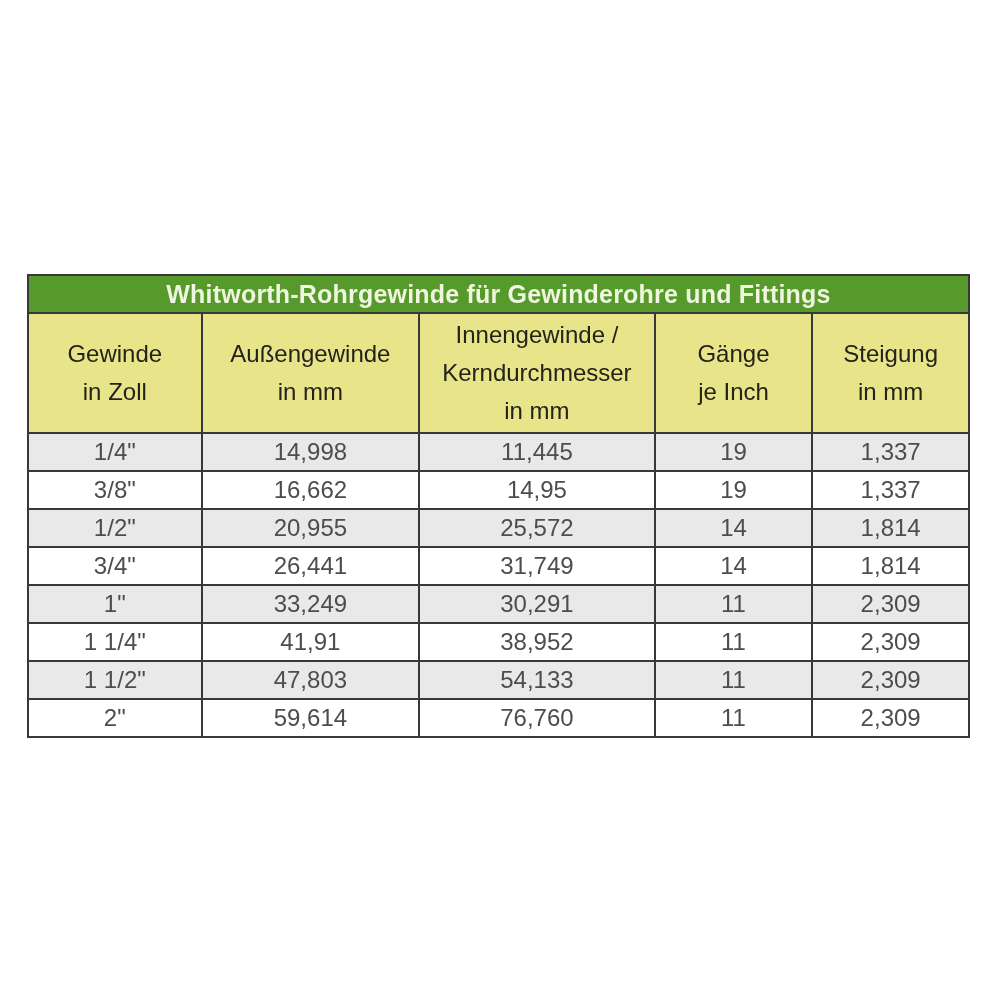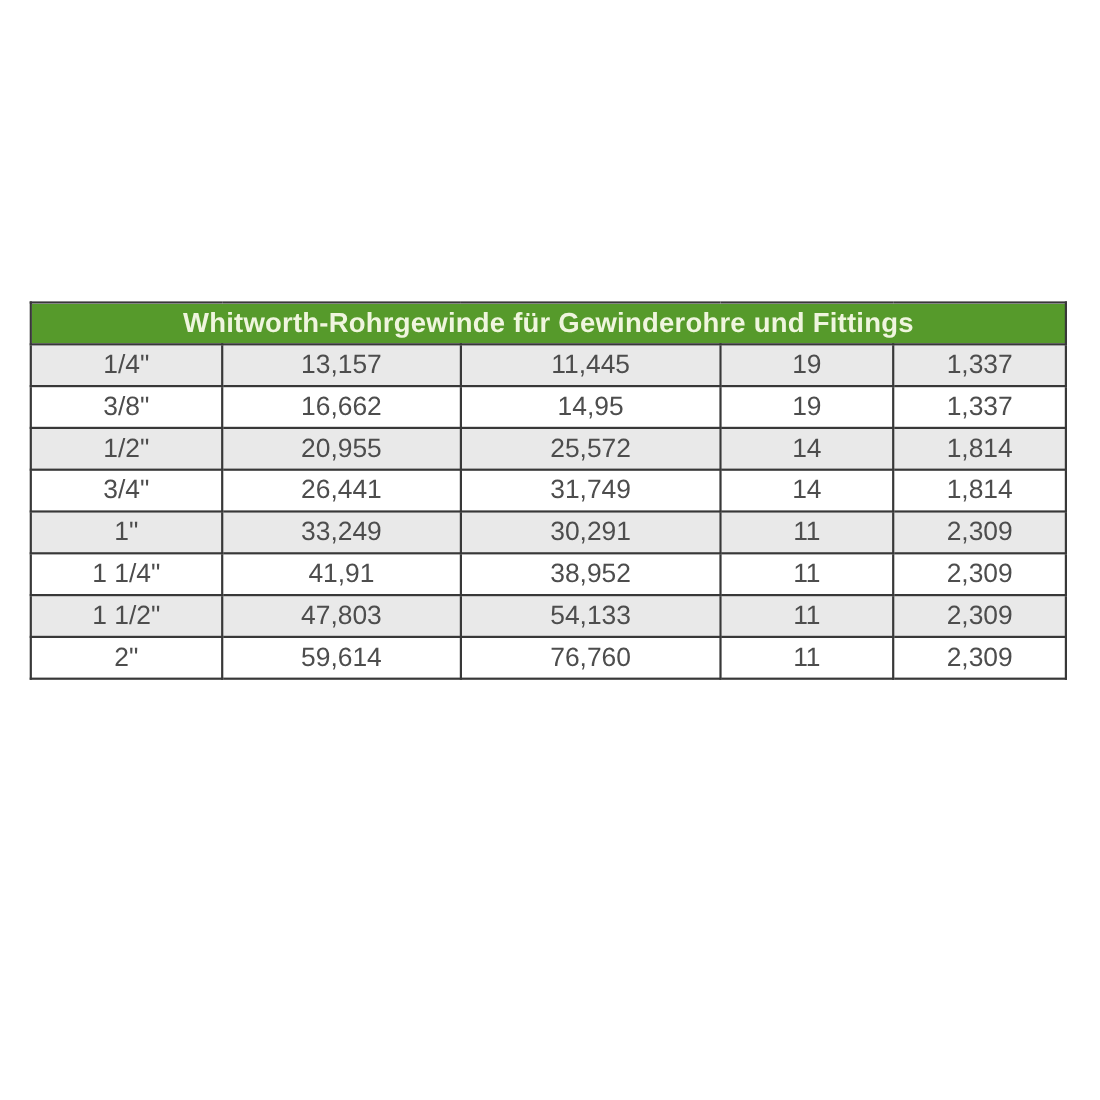--- a/index.html
+++ b/index.html
@@ -63,25 +63,38 @@
       <col style="width:18.45%">
       <col style="width:23.12%">
       <col style="width:25.03%">
       <col style="width:16.75%">
       <col style="width:16.65%">
     </colgroup>
     <thead>
       <tr class="title-row">
         <th colspan="5">Whitworth-Rohrgewinde für Gewinderohre und Fittings</th>
       </tr>
+      <tr class="header-row">
+        <th>Gewinde
+in Zoll</th>
+        <th>Außengewinde
+in mm</th>
+        <th>Innengewinde /
+Kerndurchmesser
+in mm</th>
+        <th>Gänge
+je Inch</th>
+        <th>Steigung
+in mm</th>
+      </tr>
     </thead>
     <tbody>
       <tr class="row-alt">
         <td>1/4"</td>
-        <td>13,157</td>
+        <td>14,998</td>
         <td>11,445</td>
         <td>19</td>
         <td>1,337</td>
       </tr>
       <tr class="row-norm">
         <td>3/8"</td>
         <td>16,662</td>
         <td>14,95</td>
         <td>19</td>
         <td>1,337</td>

